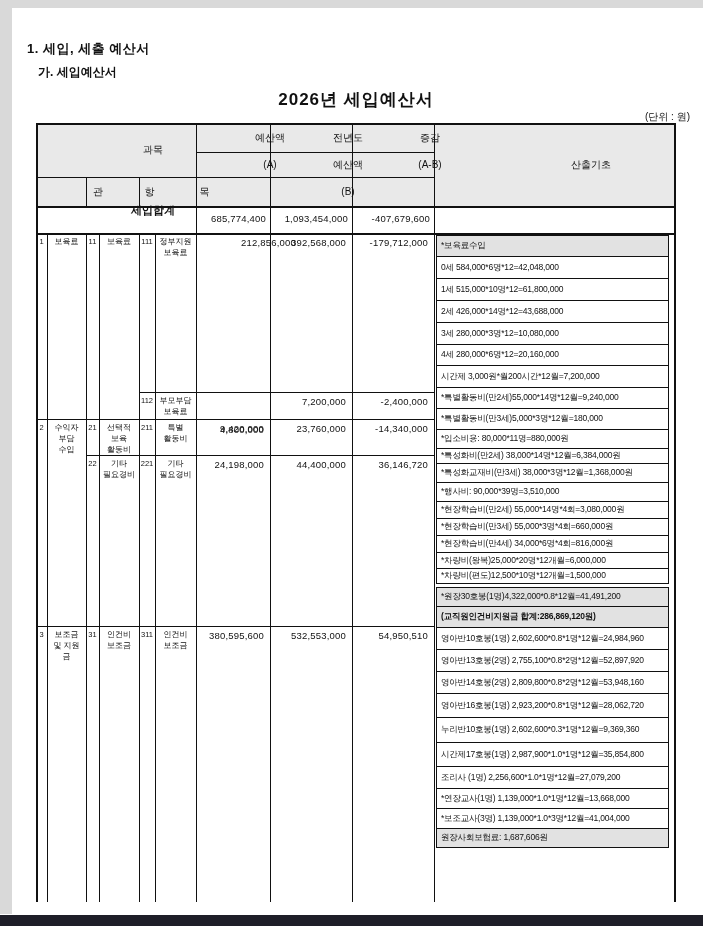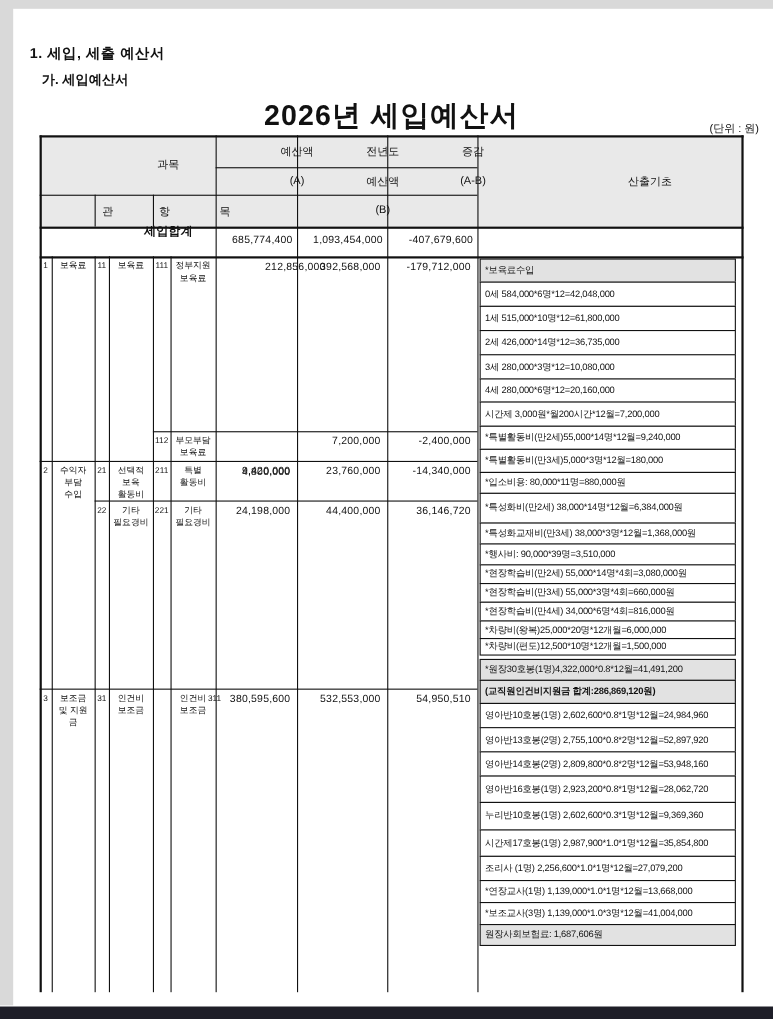--- a/index.html
+++ b/index.html
@@ -7,21 +7,21 @@
     width:703px;height:926px;position:relative;background:#ffffff;
     font-family:"Liberation Sans","DejaVu Sans",sans-serif;color:#111;
     overflow:hidden;
   }
   .edge{position:absolute;background:#d9d9d9;}
   #edge-top{left:0;top:0;width:703px;height:8px;}
   #edge-left{left:0;top:0;width:12px;height:914px;}
   #bottom-bar{position:absolute;left:0;top:915px;width:703px;height:11px;background:#1e1e28;}
   #heading1{position:absolute;left:27px;top:40px;font-size:13px;font-weight:bold;letter-spacing:.5px;}
   #heading2{position:absolute;left:38px;top:64px;font-size:12px;font-weight:bold;}
-  #doc-title{position:absolute;left:156px;top:88px;width:400px;text-align:center;font-size:26px;font-weight:bold;letter-spacing:1px;}
+  #doc-title{position:absolute;left:156px;top:88px;width:400px;text-align:center;font-size:17px;font-weight:bold;letter-spacing:1px;}
   #unit-note{position:absolute;left:540px;top:110px;width:150px;text-align:right;font-size:10px;}
   #budget-table{position:absolute;left:36px;top:123px;width:640px;height:779px;}
   .hbg{position:absolute;background:#e9e9e9;}
   .vline,.hline{position:absolute;background:#111;}
   .cell{position:absolute;display:flex;align-items:center;justify-content:center;text-align:right;font-size:10px;padding-left:37px;}
   .num{position:absolute;text-align:right;font-size:9.5px;letter-spacing:.2px;}
   .name{position:absolute;text-align:center;font-size:8px;line-height:1.35;white-space:pre-line;}
   .code{position:absolute;text-align:center;font-size:7.5px;}
   #total-label{font-weight:bold;font-size:11px;}
   #basis-col{position:absolute;left:400px;top:113px;width:233px;}
@@ -103,40 +103,40 @@
       <div class="num" style="left: 160px; top: 336px; width: 68px;">24,198,000</div>
       <div class="num" style="left: 234px; top: 336px; width: 76px;">44,400,000</div>
       <div class="num" style="left: 316px; top: 336px; width: 76px;">36,146,720</div>
       <div class="code" style="left: 0px; top: 507px; width: 11px;">3</div>
       <div class="name" style="left: 11px; top: 507px; width: 39px;">보조금
 및 지원
 금</div>
       <div class="code" style="left: 50px; top: 507px; width: 13px;">31</div>
       <div class="name" style="left: 63px; top: 507px; width: 40px;">인건비
 보조금</div>
-      <div class="code" style="left: 103px; top: 507px; width: 16px; margin-left: 48px;">311</div>
+      <div class="code" style="left: 103px; top: 507px; width: 16px;">311</div>
       <div class="name" style="left: 119px; top: 507px; width: 41px;">인건비
 보조금</div>
       <div class="num" style="left: 160px; top: 507px; width: 68px;">380,595,600</div>
       <div class="num" style="left: 234px; top: 507px; width: 76px;">532,553,000</div>
       <div class="num" style="left: 316px; top: 507px; width: 76px;">54,950,510</div>
     </div>
 
   <div id="basis-col">
       <div class="basis-row basis-gray" style="height: 22px;">*보육료수입</div>
       <div class="basis-row" style="height: 23px;">0세 584,000*6명*12=42,048,000</div>
       <div class="basis-row" style="height: 23px;">1세 515,000*10명*12=61,800,000</div>
-      <div class="basis-row" style="height: 23px;">2세 426,000*14명*12=36,735,000</div>
+      <div class="basis-row" style="height: 23px;">2세 426,000*14명*12=43,688,000</div>
       <div class="basis-row" style="height: 23px;">3세 280,000*3명*12=10,080,000</div>
       <div class="basis-row" style="height: 22px;">4세 280,000*6명*12=20,160,000</div>
       <div class="basis-row" style="height: 23px;">시간제 3,000원*월200시간*12월=7,200,000</div>
       <div class="basis-row" style="height: 22px;">*특별활동비(만2세)55,000*14명*12월=9,240,000</div>
       <div class="basis-row" style="height: 22px;">*특별활동비(만3세)5,000*3명*12월=180,000</div>
       <div class="basis-row" style="height: 20px;">*입소비용: 80,000*11명=880,000원</div>
-      <div class="basis-row" style="height: 28px;">*특성화비(만2세) 38,000*14명*12월=6,384,000원</div>
+      <div class="basis-row" style="height: 16px;">*특성화비(만2세) 38,000*14명*12월=6,384,000원</div>
       <div class="basis-row" style="height: 20px;">*특성화교재비(만3세) 38,000*3명*12월=1,368,000원</div>
       <div class="basis-row" style="height: 20px;">*행사비: 90,000*39명=3,510,000</div>
       <div class="basis-row" style="height: 18px;">*현장학습비(만2세) 55,000*14명*4회=3,080,000원</div>
       <div class="basis-row" style="height: 18px;">*현장학습비(만3세) 55,000*3명*4회=660,000원</div>
       <div class="basis-row" style="height: 18px;">*현장학습비(만4세) 34,000*6명*4회=816,000원</div>
       <div class="basis-row" style="height: 17px;">*차량비(왕복)25,000*20명*12개월=6,000,000</div>
       <div class="basis-row" style="height: 16px;">*차량비(편도)12,500*10명*12개월=1,500,000</div>
       <div class="basis-row basis-gray" style="height: 20px; margin-top: 3px;">*원장30호봉(1명)4,322,000*0.8*12월=41,491,200</div>
       <div class="basis-row basis-gray basis-bold" style="height: 22px;">(교직원인건비지원금 합계:286,869,120원)</div>
       <div class="basis-row" style="height: 23px;">영아반10호봉(1명) 2,602,600*0.8*1명*12월=24,984,960</div>

